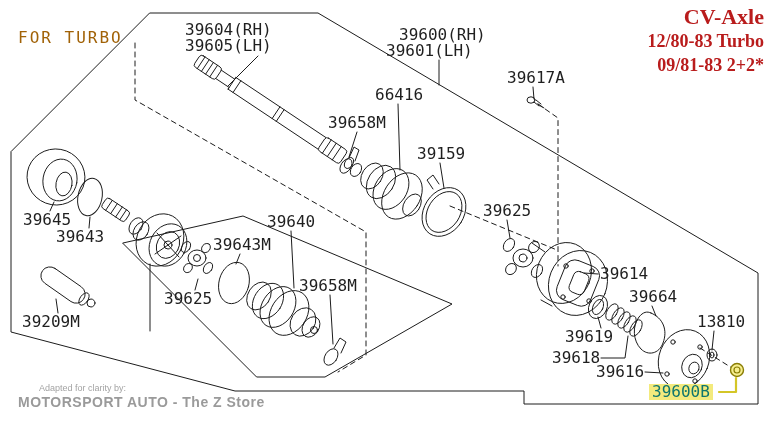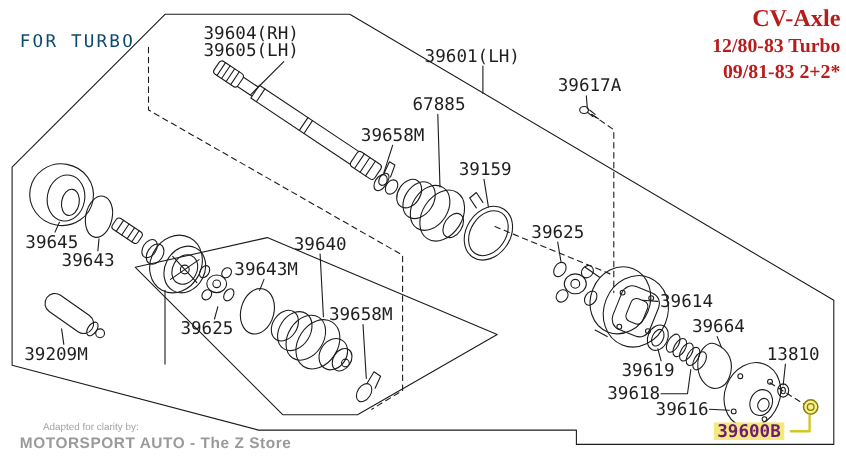--- a/index.html
+++ b/index.html
@@ -1,22 +1,22 @@
 <!DOCTYPE html>
 <html><head>
 <meta charset="utf-8">
 <style>
   html,body{margin:0;padding:0;background:#fff;}
   .stage{position:relative;width:769px;height:424px;background:#ffffff;overflow:hidden;
          font-family:"DejaVu Sans Mono",monospace;}
   svg.art{position:absolute;left:0;top:0;}
   .plabel{position:absolute;font:16px/16px "DejaVu Sans Mono",monospace;color:#1f1f1f;white-space:pre;}
-  .plabel.hl{background:#f3ea7d;color:#701a75;padding:0 3px;font-weight:bold;}
+  .plabel.hl{background:#f3ea7d;color:#0f766e;padding:0 3px;font-weight:normal;}
   .note{position:absolute;left:18px;top:28px;font:16px "DejaVu Sans Mono",monospace;
-        letter-spacing:2px;color:#0c4a6e;}
+        letter-spacing:2px;color:#a16207;}
   .titleblock{position:absolute;right:5px;top:4px;text-align:right;color:#b91c1c;
         font-family:"Liberation Serif",serif;font-weight:bold;}
   .titleblock .t1{font-size:22px;line-height:25px;}
   .titleblock .t2{font-size:18px;line-height:24px;}
   .footer{position:absolute;left:18px;top:383px;color:#979797;font-family:"Liberation Sans",sans-serif;}
   .footer .tag{font-size:9px;line-height:10px;color:#a3a3a3;margin-left:21px;}
   .footer .brand{font-size:14px;line-height:19px;letter-spacing:.5px;font-weight:bold;color:#9a9a9a;}
   g,path,ellipse,circle,rect,line,polyline{vector-effect:non-scaling-stroke;}
 </style>
 </head>
@@ -237,23 +237,24 @@
   <div class="note">FOR TURBO</div>
 
   <div class="titleblock">
     <div class="t1">CV-Axle</div>
     <div class="t2">12/80-83 Turbo</div>
     <div class="t2">09/81-83 2+2*</div>
   </div>
 
   <div class="plabel" style="left:185px;top:22px">39604(RH)</div>
   <div class="plabel" style="left:185px;top:38px">39605(LH)</div>
+  <div class="plabel" style="left:399px;top:27px">39600(RH)</div>
   <div class="plabel" style="left:386px;top:43px">39601(LH)</div>
   <div class="plabel" style="left:507px;top:70px">39617A</div>
-  <div class="plabel" style="left:375px;top:87px">67885</div>
+  <div class="plabel" style="left:375px;top:87px">66416</div>
   <div class="plabel" style="left:328px;top:115px">39658M</div>
   <div class="plabel" style="left:417px;top:146px">39159</div>
   <div class="plabel" style="left:483px;top:203px">39625</div>
   <div class="plabel" style="left:23px;top:212px">39645</div>
   <div class="plabel" style="left:56px;top:229px">39643</div>
   <div class="plabel" style="left:267px;top:214px">39640</div>
   <div class="plabel" style="left:213px;top:237px">39643M</div>
   <div class="plabel" style="left:299px;top:278px">39658M</div>
   <div class="plabel" style="left:164px;top:291px">39625</div>
   <div class="plabel" style="left:22px;top:314px">39209M</div>

